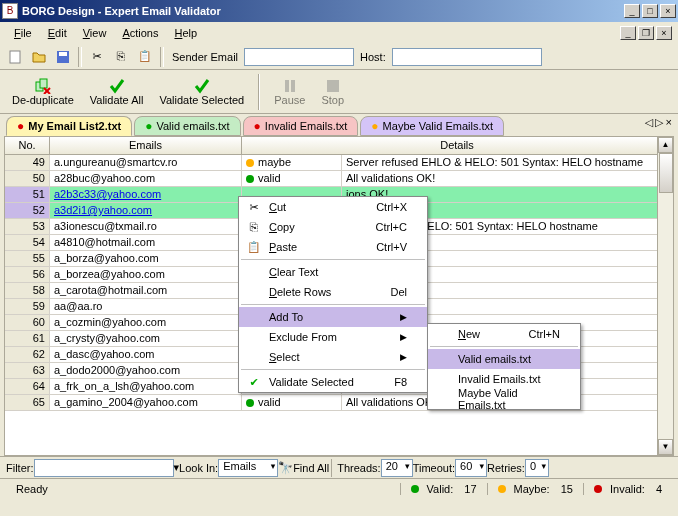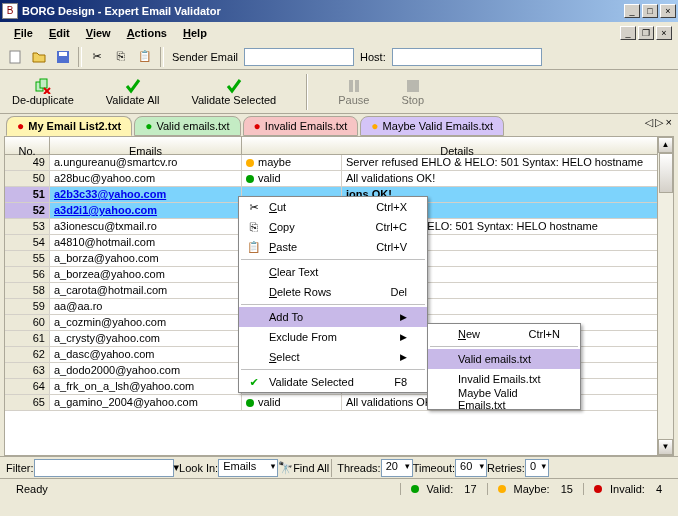--- a/index.html
+++ b/index.html
@@ -6,59 +6,59 @@
 body { background: #ece9d8; width: 678px; height: 516px; overflow: hidden; position: relative; }
 
 
 .titlebar { background: linear-gradient(to right, #0a246a, #a6caf0); height: 22px; display: flex; align-items: center; padding: 0 2px; color: white; }
 .titlebar .icon { width: 16px; height: 16px; background: white; border: 1px solid #888; margin-right: 4px; font-size: 10px; text-align: center; color: #800; line-height: 14px; }
 .titlebar .title { flex: 1; font-weight: bold; }
 .titlebar .winbtn { width: 16px; height: 14px; background: #d4d0c8; border: 1px solid #fff; border-right-color: #404040; border-bottom-color: #404040; margin-left: 2px; font-family: Arial; font-size: 9px; text-align: center; line-height: 12px; color: black; cursor: pointer; }
 
 
 .menubar { height: 22px; display: flex; align-items: center; padding: 0 6px; }
-.menubar .item { padding: 2px 8px; cursor: pointer; font-weight: bold; }
+.menubar .item { padding: 2px 8px; cursor: pointer; }
 .menubar .item u { text-decoration: underline; }
 .menubar .spacer { flex: 1; }
 .menubar .mdibtn { width: 16px; height: 14px; background: #d4d0c8; border: 1px solid #fff; border-right-color: #404040; border-bottom-color: #404040; margin-left: 2px; font-size: 9px; text-align: center; line-height: 12px; cursor: pointer; }
 
 
 .toolbar { height: 26px; display: flex; align-items: center; padding: 0 4px; gap: 2px; border-bottom: 1px solid #aca899; }
 .toolbar .sep { width: 4px; height: 20px; border-left: 1px solid #aca899; border-right: 1px solid #fff; margin: 0 2px; }
 .toolbar .tbtn { width: 22px; height: 22px; display: flex; align-items: center; justify-content: center; cursor: pointer; }
 .toolbar .lbl { padding: 0 4px; }
 .toolbar input { height: 18px; border: 1px solid #7f9db9; padding: 0 2px; background: white; }
 
 
-.actions { height: 44px; display: flex; align-items: center; padding: 2px 6px; gap: 20px; border-bottom: 1px solid #aca899; }
+.actions { height: 44px; display: flex; align-items: center; padding: 2px 6px; gap: 4px; border-bottom: 1px solid #aca899; }
 .abtn { display: flex; flex-direction: column; align-items: center; padding: 2px 6px; cursor: pointer; }
 .abtn svg, .abtn .glyph { width: 16px; height: 16px; }
 .abtn.disabled { opacity: 0.5; cursor: default; }
 .actions .vsep { width: 2px; height: 36px; border-left: 1px solid #aca899; border-right: 1px solid #fff; margin: 0 4px; }
 
 
 .tabs { height: 22px; display: flex; align-items: flex-end; padding: 0 6px; position: relative; }
 .tab { height: 20px; padding: 2px 10px; border-radius: 8px 8px 0 0; border: 1px solid #aca899; margin-right: 2px; display: flex; align-items: center; gap: 4px; cursor: pointer; font-size: 10px; }
 .tab.active { background: #fff5b3; font-weight: bold; border-bottom-color: #fff5b3; }
 .tab.t2 { background: #c4ecc4; }
 .tab.t3 { background: #f7c4c4; }
 .tab.t4 { background: #d4c4f7; }
 .tab .dot { font-size: 12px; }
 .tabs .nav { position: absolute; right: 6px; top: 2px; display: flex; gap: 2px; }
 .tabs .nav span { cursor: pointer; font-size: 11px; }
 
 
 .grid { position: relative; height: 320px; background: white; border: 1px solid #aca899; margin: 0 4px; overflow: hidden; }
 .ghead { height: 18px; background: #ece9d8; display: flex; border-bottom: 1px solid #aca899; }
-.ghead .cell { border-right: 1px solid #aca899; text-align: center; padding: 8px 0; background: linear-gradient(#fff, #ece9d8); }
+.ghead .cell { border-right: 1px solid #aca899; text-align: center; padding: 2px 0; background: linear-gradient(#fff, #ece9d8); }
 .gbody { overflow-y: auto; height: 302px; }
 .grow { height: 16px; display: flex; border-bottom: 1px solid #d4d0c8; }
 .grow .cell { border-right: 1px solid #d4d0c8; padding: 1px 4px; overflow: hidden; white-space: nowrap; font-size: 11px; }
 .grow .no { text-align: right; background: #ece9d8; }
-.grow.sel { background: #7dd3fc; font-weight: bold; }
+.grow.sel { background: #86efac; }
 .grow.sel .no { background: #c8b9e8; }
 .c-no { width: 45px; }
 .c-em { width: 192px; }
 .c-st { width: 100px; }
 .c-dt { flex: 1; }
 .grow a { color: #0000ee; text-decoration: underline; text-align: right; }
 
 .stdot { display: inline-block; width: 8px; height: 8px; border-radius: 50%; margin-right: 4px; vertical-align: middle; }
 .stdot.valid { background: #00a000; }
 .stdot.invalid { background: #d00000; }

